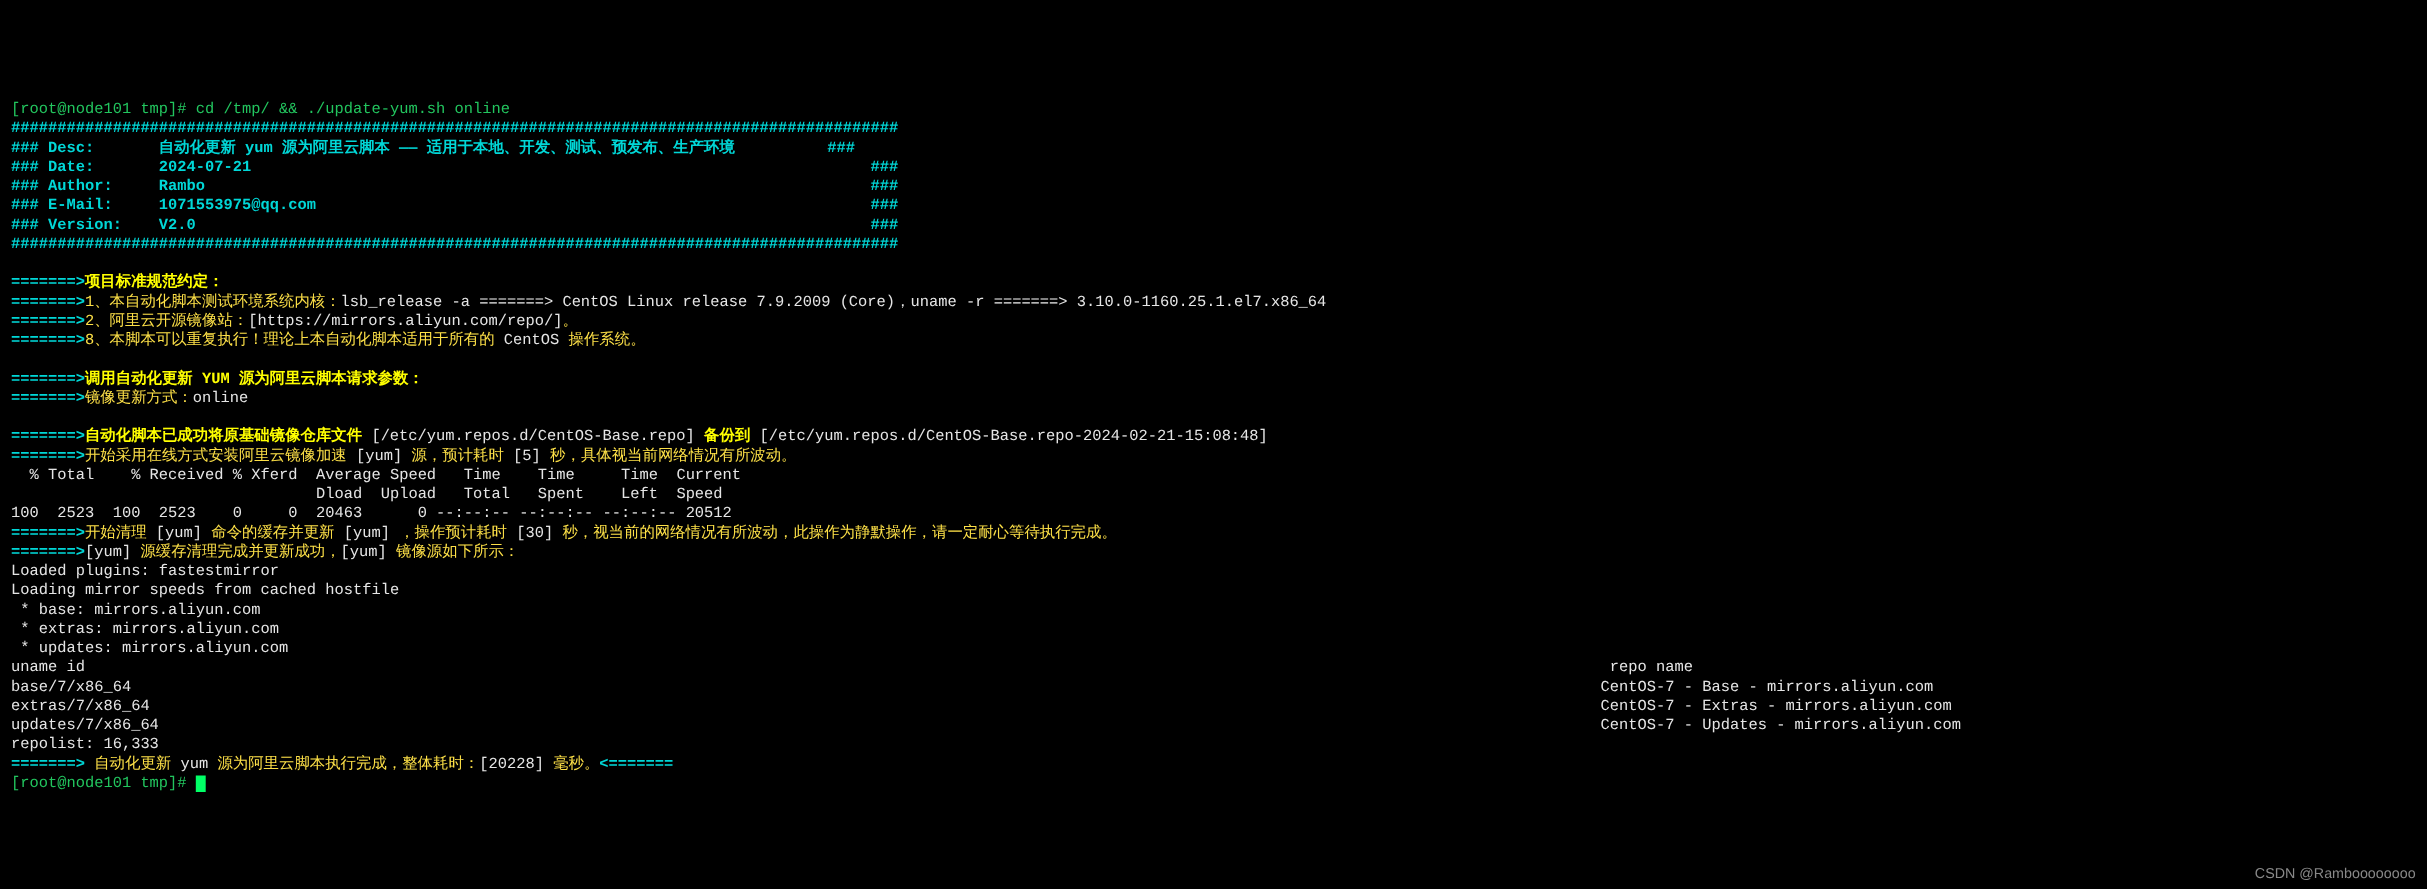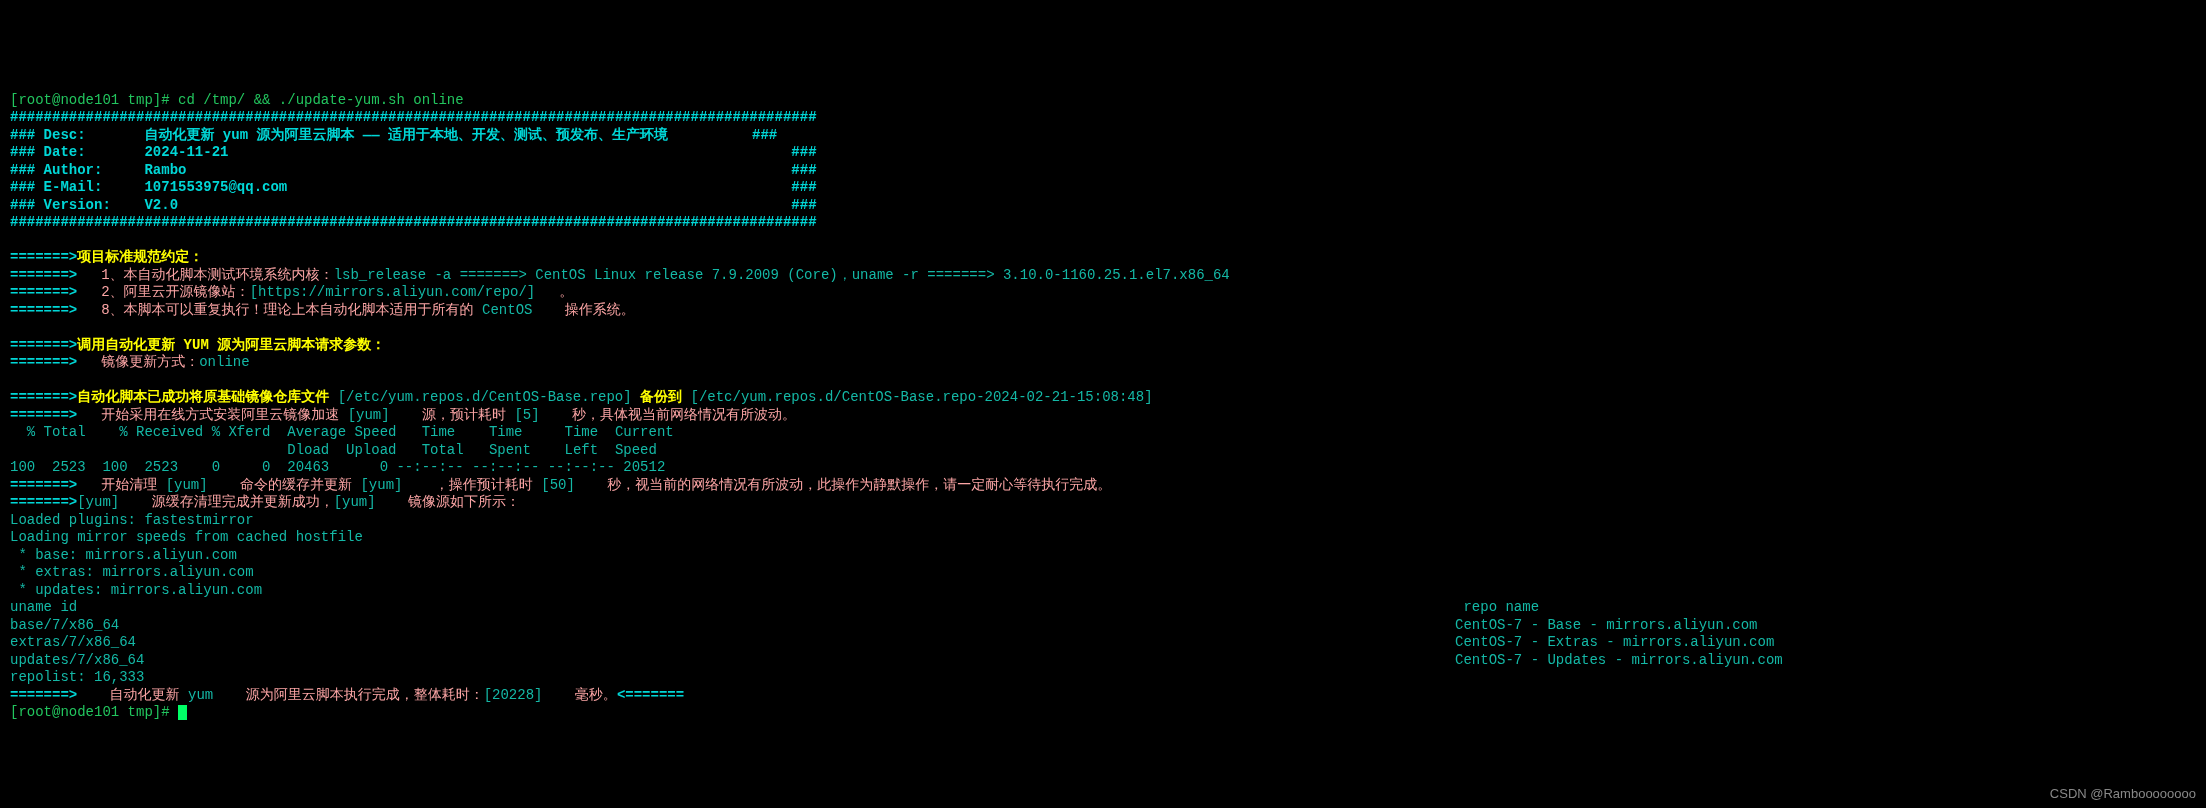--- a/index.html
+++ b/index.html
@@ -7,23 +7,23 @@
     padding: 4px 10px;
     background: #000;
     color: #ccc;
     font-family: "Consolas", "Courier New", monospace;
     font-size: 14px;
     line-height: 1.25;
     white-space: pre;
     width: 2206px;
     box-sizing: border-box;
   }
-  .white { color: #14b8a6; }
+  .white { color: #e5e5e5; }
   .cyan { color: #00d7d7; font-weight: bold; }
-  .cyan-nb { color: #fca5a5; margin-left: 24px; }
+  .cyan-nb { color: #fde047; }
   .yellow { color: #ffff00; font-weight: bold; text-align: right; }
   .prompt { color: #22c55e; }
   .cursor {
     display: inline-block;
     width: 9px;
     height: 15px;
     background: #00ff66;
     vertical-align: text-bottom;
   }
   .watermark {
@@ -37,40 +37,40 @@
 </style>
 </head>
 <body>
 
 
 
 <div>
 <span class="prompt">[root@node101 tmp]# cd /tmp/ &amp;&amp; ./update-yum.sh online</span>
 <span class="cyan">################################################################################################</span>
 <span class="cyan">### Desc:       自动化更新 yum 源为阿里云脚本 —— 适用于本地、开发、测试、预发布、生产环境          ###</span>
-<span class="cyan">### Date:       2024-11-21                                                                   ###</span>
+<span class="cyan">### Date:       2024-07-21                                                                   ###</span>
 <span class="cyan">### Author:     Rambo                                                                        ###</span>
 <span class="cyan">### E-Mail:     1071553975@qq.com                                                            ###</span>
 <span class="cyan">### Version:    V2.0                                                                         ###</span>
 <span class="cyan">################################################################################################</span>
 
 <span class="cyan">=======&gt;</span><span class="yellow">项目标准规范约定：</span>
 <span class="cyan">=======&gt;</span><span class="cyan-nb">1、本自动化脚本测试环境系统内核：</span><span class="white">lsb_release -a =======&gt; CentOS Linux release 7.9.2009 (Core)，uname -r =======&gt; 3.10.0-1160.25.1.el7.x86_64</span>
 <span class="cyan">=======&gt;</span><span class="cyan-nb">2、阿里云开源镜像站：</span><span class="white">[https://mirrors.aliyun.com/repo/]</span><span class="cyan-nb">。</span>
 <span class="cyan">=======&gt;</span><span class="cyan-nb">8、本脚本可以重复执行！理论上本自动化脚本适用于所有的 </span><span class="white">CentOS</span><span class="cyan-nb"> 操作系统。</span>
 
 <span class="cyan">=======&gt;</span><span class="yellow">调用自动化更新 YUM 源为阿里云脚本请求参数：</span>
 <span class="cyan">=======&gt;</span><span class="cyan-nb">镜像更新方式：</span><span class="white">online</span>
 
 <span class="cyan">=======&gt;</span><span class="yellow">自动化脚本已成功将原基础镜像仓库文件 </span><span class="white">[/etc/yum.repos.d/CentOS-Base.repo]</span><span class="yellow"> 备份到 </span><span class="white">[/etc/yum.repos.d/CentOS-Base.repo-2024-02-21-15:08:48]</span>
 <span class="cyan">=======&gt;</span><span class="cyan-nb">开始采用在线方式安装阿里云镜像加速 </span><span class="white">[yum]</span><span class="cyan-nb"> 源，预计耗时 </span><span class="white">[5]</span><span class="cyan-nb"> 秒，具体视当前网络情况有所波动。</span>
 <span class="white">  % Total    % Received % Xferd  Average Speed   Time    Time     Time  Current</span>
 <span class="white">                                 Dload  Upload   Total   Spent    Left  Speed</span>
 <span class="white">100  2523  100  2523    0     0  20463      0 --:--:-- --:--:-- --:--:-- 20512</span>
-<span class="cyan">=======&gt;</span><span class="cyan-nb">开始清理 </span><span class="white">[yum]</span><span class="cyan-nb"> 命令的缓存并更新 </span><span class="white">[yum]</span><span class="cyan-nb"> ，操作预计耗时 </span><span class="white">[50]</span><span class="cyan-nb"> 秒，视当前的网络情况有所波动，此操作为静默操作，请一定耐心等待执行完成。</span>
+<span class="cyan">=======&gt;</span><span class="cyan-nb">开始清理 </span><span class="white">[yum]</span><span class="cyan-nb"> 命令的缓存并更新 </span><span class="white">[yum]</span><span class="cyan-nb"> ，操作预计耗时 </span><span class="white">[30]</span><span class="cyan-nb"> 秒，视当前的网络情况有所波动，此操作为静默操作，请一定耐心等待执行完成。</span>
 <span class="cyan">=======&gt;</span><span class="white">[yum]</span><span class="cyan-nb"> 源缓存清理完成并更新成功，</span><span class="white">[yum]</span><span class="cyan-nb"> 镜像源如下所示：</span>
 <span class="white">Loaded plugins: fastestmirror</span>
 <span class="white">Loading mirror speeds from cached hostfile</span>
 <span class="white"> * base: mirrors.aliyun.com</span>
 <span class="white"> * extras: mirrors.aliyun.com</span>
 <span class="white"> * updates: mirrors.aliyun.com</span>
 <span class="white">uname id</span>                                                                                                                                                                     <span class="white">repo name</span>
 <span class="white">base/7/x86_64</span>                                                                                                                                                               <span class="white">CentOS-7 - Base - mirrors.aliyun.com</span>
 <span class="white">extras/7/x86_64</span>                                                                                                                                                             <span class="white">CentOS-7 - Extras - mirrors.aliyun.com</span>
 <span class="white">updates/7/x86_64</span>                                                                                                                                                            <span class="white">CentOS-7 - Updates - mirrors.aliyun.com</span>

